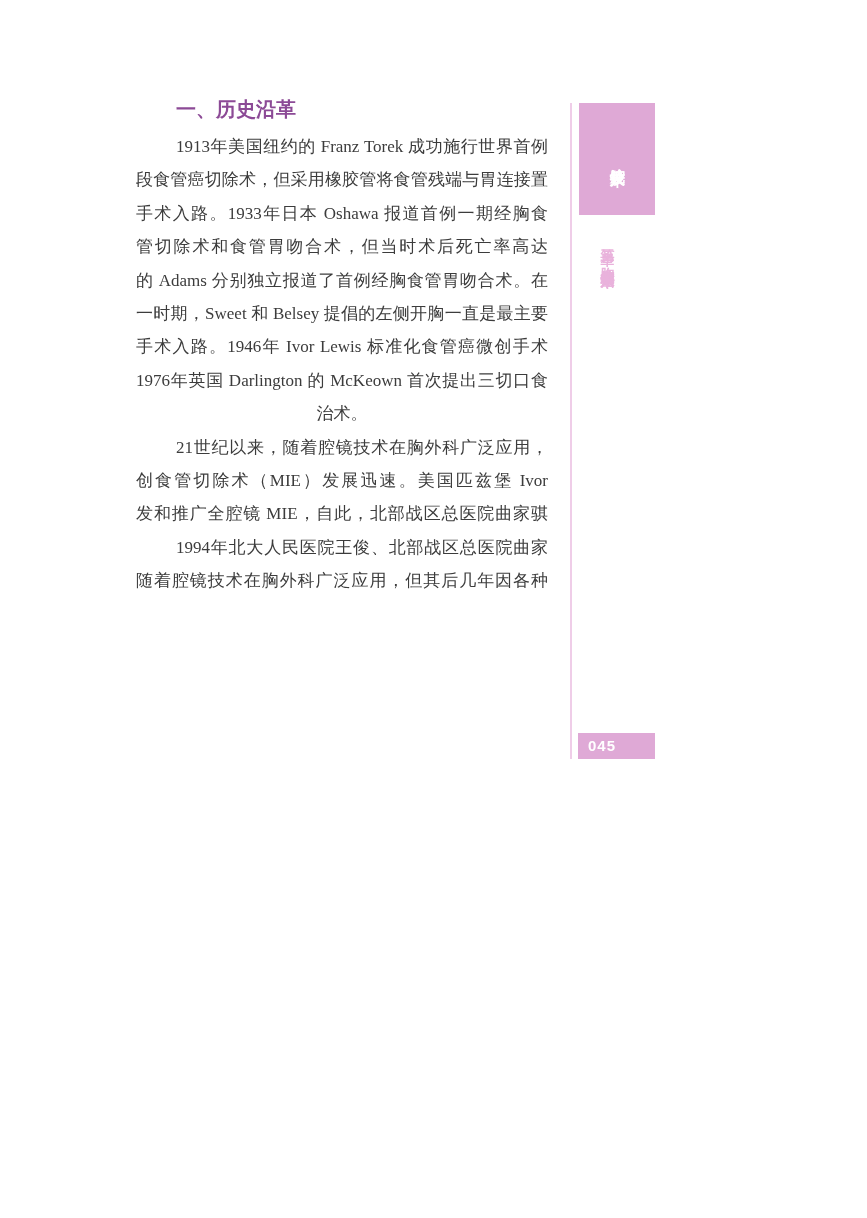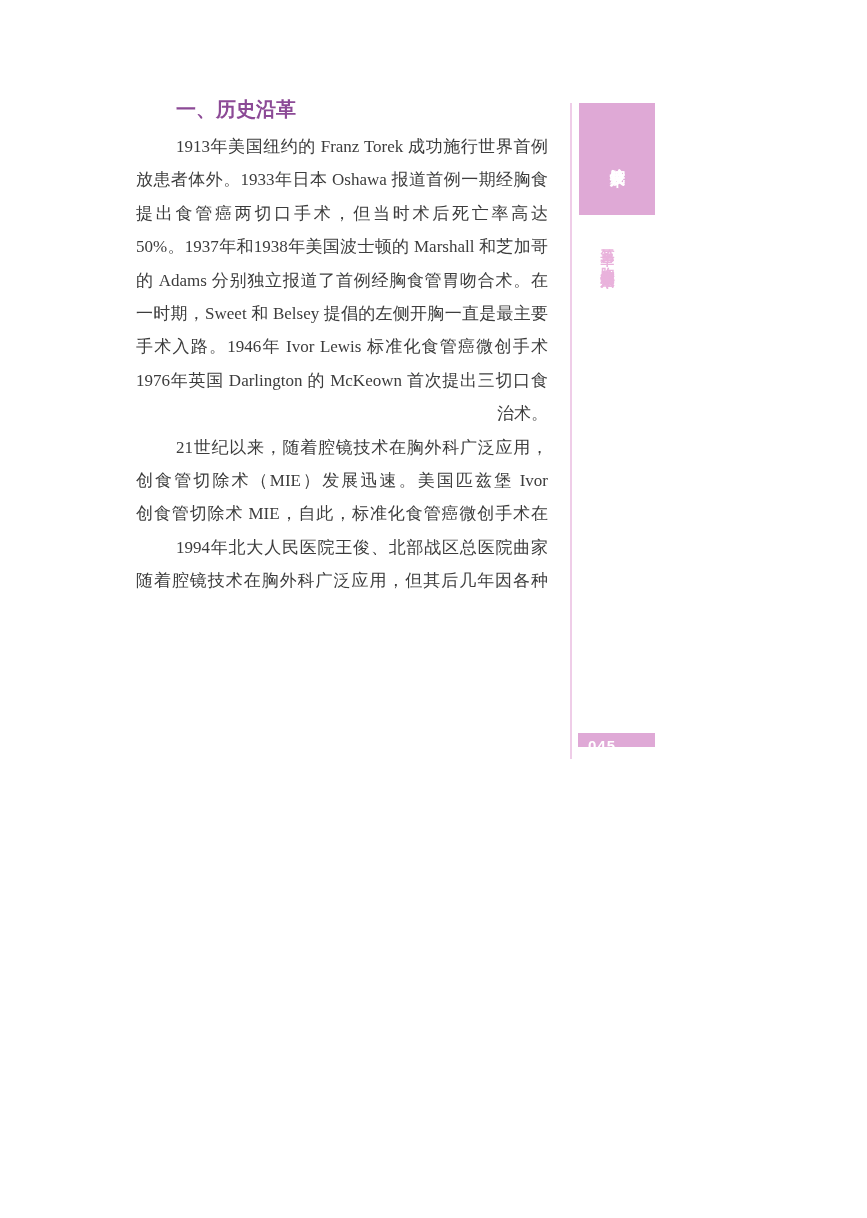--- a/index.html
+++ b/index.html
@@ -31,21 +31,21 @@
     font-size:20px;line-height:27px;font-weight:700;
     color:var(--heading);
     text-indent:40px;
     font-family:"Liberation Serif","DejaVu Serif",serif;
   }
   .paragraph{margin:0;}
   .line{
     height:33.4px;line-height:33.4px;
     font-size:17px;
     overflow:hidden;
-    text-align:right;
+    text-align:center;
     color:var(--body-text);
   }
   .line.fill{
     text-align:justify;
     text-align-last:justify;
     text-justify:inter-character;
   }
   .line.indent{text-indent:40px;}
   
   .side-rule{
@@ -73,53 +73,53 @@
     font-family:"Liberation Sans","DejaVu Sans",sans-serif;
     font-size:14px;font-weight:700;
   }
   .chapter-vertical span{
     writing-mode:vertical-rl;
     text-orientation:upright;
     letter-spacing:1px;
   }
   .page-badge{
     position:absolute;left:530px;top:733px;
-    width:77px;height:14px;
+    width:77px;height:26px;
     background:var(--block-bg);
     color:var(--block-text);
     font-family:"Liberation Sans","DejaVu Sans",sans-serif;
     font-size:15px;font-weight:700;
     line-height:26px;
     padding-left:10px;box-sizing:border-box;
     letter-spacing:1px;
   }
 </style>
 </head>
 <body>
 
 <div class="page">
 
   <div class="text-column">
     <h2 class="heading">一、历史沿革</h2>
     <div id="paragraphs">
         <div class="paragraph">
           <div class="line indent fill">1913年美国纽约的 Franz Torek 成功施行世界首例胸</div>
-          <div class="line fill">放患者体外。1933年日本 Oshawa 报道首例一期经胸食</div>
-          <div class="line fill">提出食管癌两切口手术，但当时术后死亡率高达</div>
-          <div class="line fill">50%。1937年和1938年美国波士顿的 Marshall 和芝加哥</div>
+          <div class="line fill">段食管癌切除术，但采用橡胶管将食管残端与胃连接置</div>
+          <div class="line fill">手术入路。1933年日本 Oshawa 报道首例一期经胸食</div>
+          <div class="line fill">管切除术和食管胃吻合术，但当时术后死亡率高达</div>
           <div class="line fill">的 Adams 分别独立报道了首例经胸食管胃吻合术。在这</div>
           <div class="line fill">一时期，Sweet 和 Belsey 提倡的左侧开胸一直是最主要的</div>
           <div class="line fill">手术入路。1946年 Ivor Lewis 标准化食管癌微创手术在。</div>
           <div class="line fill">1976年英国 Darlington 的 McKeown 首次提出三切口食管</div>
           <div class="line">治术。</div>
         </div>
         <div class="paragraph">
           <div class="line indent fill">21世纪以来，随着腔镜技术在胸外科广泛应用，微</div>
           <div class="line fill">创食管切除术（MIE）发展迅速。美国匹兹堡 Ivor</div>
-          <div class="line fill">创食管切除术 MIE，自此，标准化食管癌微创手术在</div>
+          <div class="line fill">发和推广全腔镜 MIE，自此，北部战区总医院曲家骐</div>
         </div>
         <div class="paragraph">
           <div class="line indent fill">1994年北大人民医院王俊、北部战区总医院曲家骐</div>
           <div class="line fill">随着腔镜技术在胸外科广泛应用，但其后几年因各种</div>
         </div>
       </div>
   </div>
 
   <div class="side-rule"></div>
 

